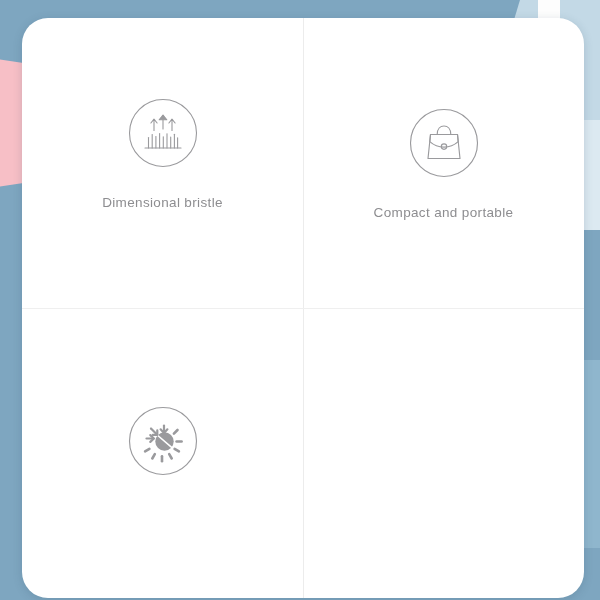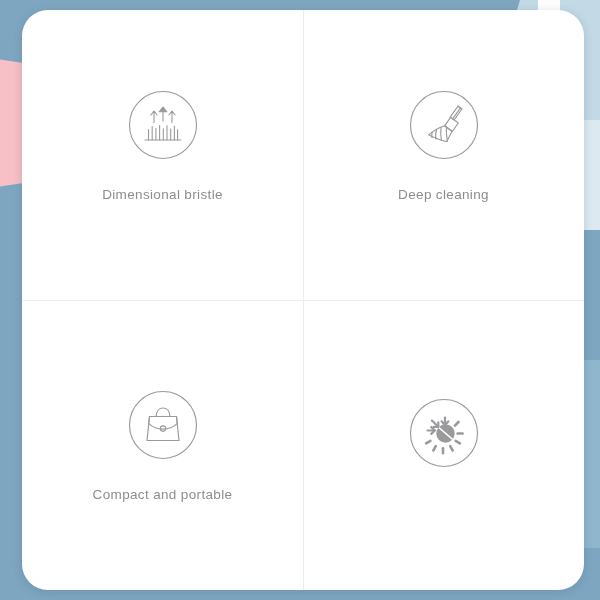--- a/index.html
+++ b/index.html
@@ -100,21 +100,21 @@
     height: 16px;
     background: rgba(60, 90, 115, 0.45);
     filter: blur(4px);
     border-radius: 6px;
   }
 
   
   .card {
     position: absolute;
     left: 22px;
-    top: 10px;
+    top: 18px;
     width: 562px;
     height: 580px;
     background: #ffffff;
     border-radius: 26px;
     box-shadow: 0 2px 10px rgba(40, 70, 95, 0.18);
     overflow: hidden;
   }
 
   .grid {
     position: absolute;
@@ -216,41 +216,20 @@
             <path d="M23.9 26.0 L27 22.1 L30.1 26.0"></path>
             <line x1="36" y1="32.0" x2="36" y2="18.5"></line>
             <path d="M32.2 22.8 L36 18.0 L39.8 22.8 Z" fill="#9a9a9d"></path>
             <line x1="45" y1="33.5" x2="45" y2="22.5"></line>
             <path d="M41.9 26.0 L45 22.1 L48.1 26.0"></path>
           </svg>
         </div>
         <div class="cell-label">Dimensional bristle</div>
       </div>
 
-      <div class="cell r1">
-        <div class="icon-wrap">
-          <svg width="72" height="72" viewBox="0 0 72 72" fill="none" stroke="#9a9a9d" stroke-width="1.15" stroke-linecap="round" stroke-linejoin="round">
-            <circle cx="36" cy="36" r="33.5"></circle>
-
-            <path d="M52.5 18.8 L44.6 29.8"></path>
-            <path d="M50.0 17.1 L53.9 20.0"></path>
-            <path d="M50.0 17.1 L42.2 28.1 L46.1 31.0 L53.9 20.0 Z"></path>
-
-            <path d="M42.6 28.4 L36.6 36.9 L44.3 42.5 L50.3 34.0 Z"></path>
-
-            <path d="M36.9 36.7 C31.0 38.6 24.6 42.1 20.8 46.0 C25.4 48.2 32.6 51.4 38.8 52.6 L44.1 42.3 Z"></path>
-
-            <path d="M28.6 40.4 C27.6 44.0 27.3 47.5 28.0 50.1"></path>
-            <path d="M33.0 38.5 C32.5 42.6 32.6 47.6 33.5 51.5"></path>
-            <path d="M24.1 43.3 C23.6 45.4 23.6 47.3 24.1 48.7"></path>
-            <path d="M38.3 37.2 C38.2 41.8 38.6 47.6 39.4 52.2"></path>
-          </svg>
-        </div>
-        <div class="cell-label">Deep cleaning</div>
-      </div>
 
       <div class="cell r2">
         <div class="icon-wrap">
           <svg width="72" height="72" viewBox="0 0 72 72" fill="none" stroke="#9a9a9d" stroke-width="1.15" stroke-linecap="round" stroke-linejoin="round">
             <circle cx="36" cy="36" r="33.5"></circle>
 
             <path d="M29.2 27.5 C29.2 21.8 32.3 19.0 36.0 19.0 C39.7 19.0 42.8 21.8 42.8 27.5"></path>
 
             <path d="M22.5 27.5 L49.5 27.5 L52.0 51.5 L20.0 51.5 Z"></path>
 

